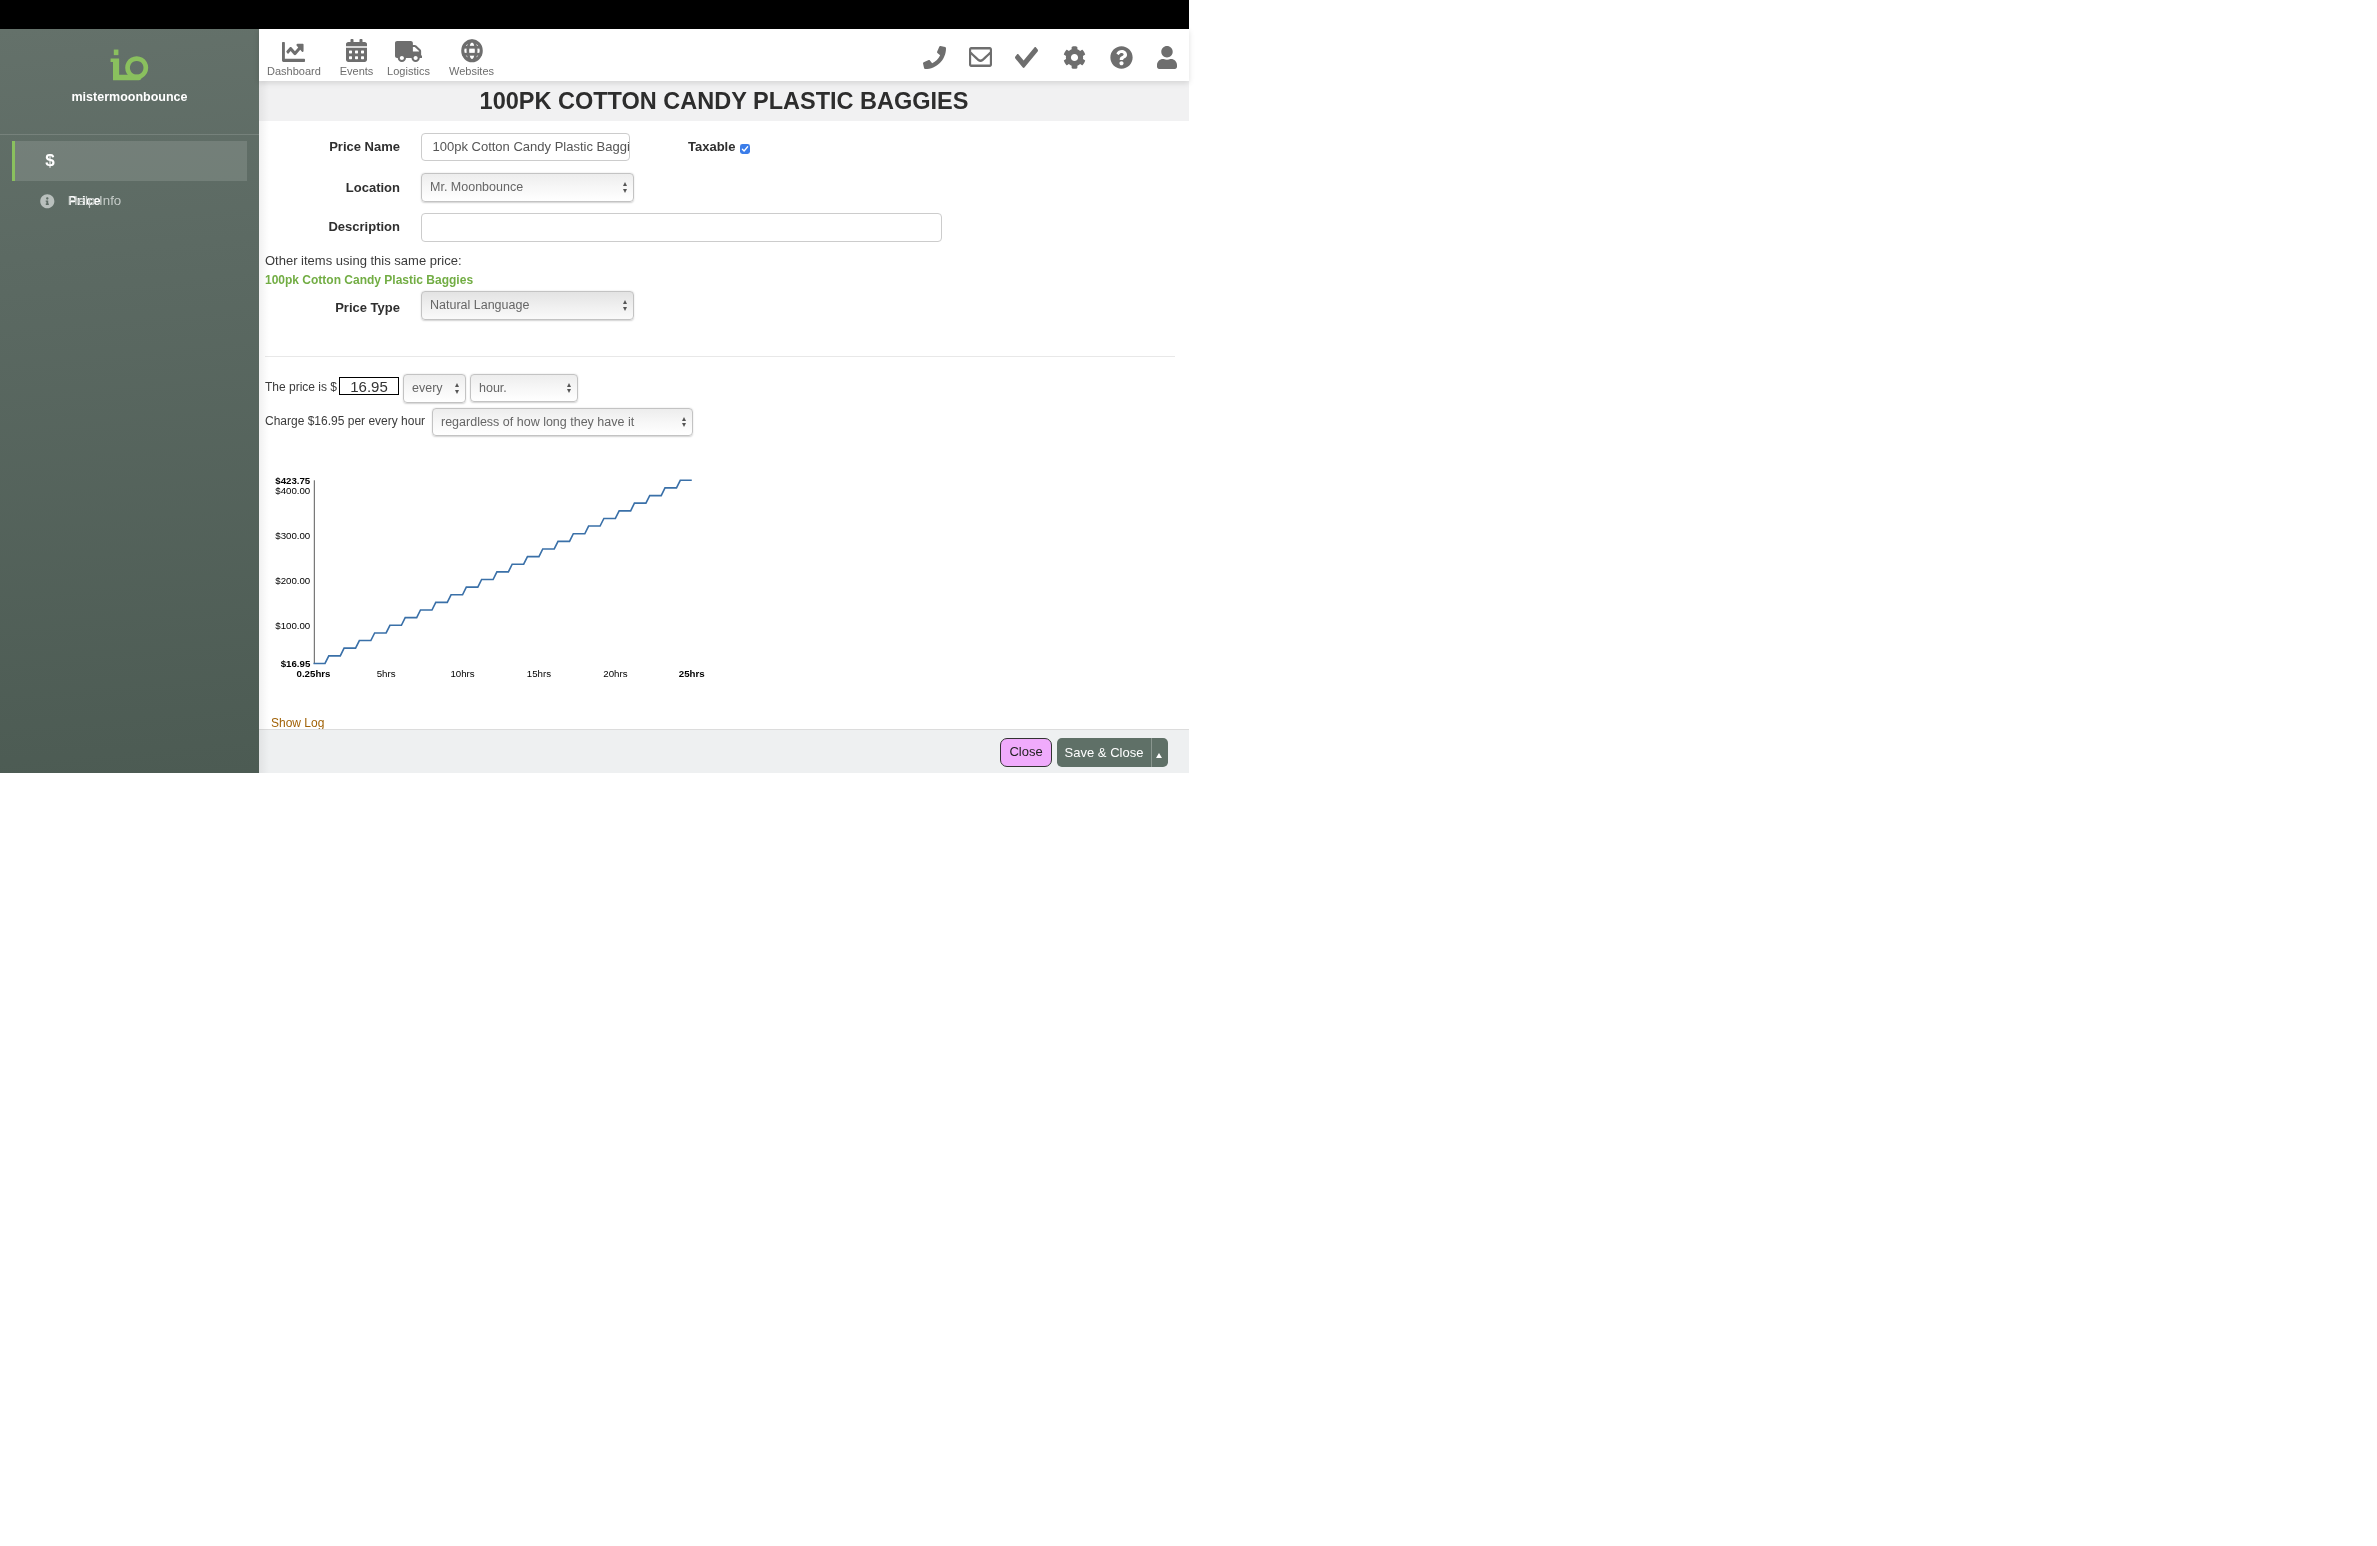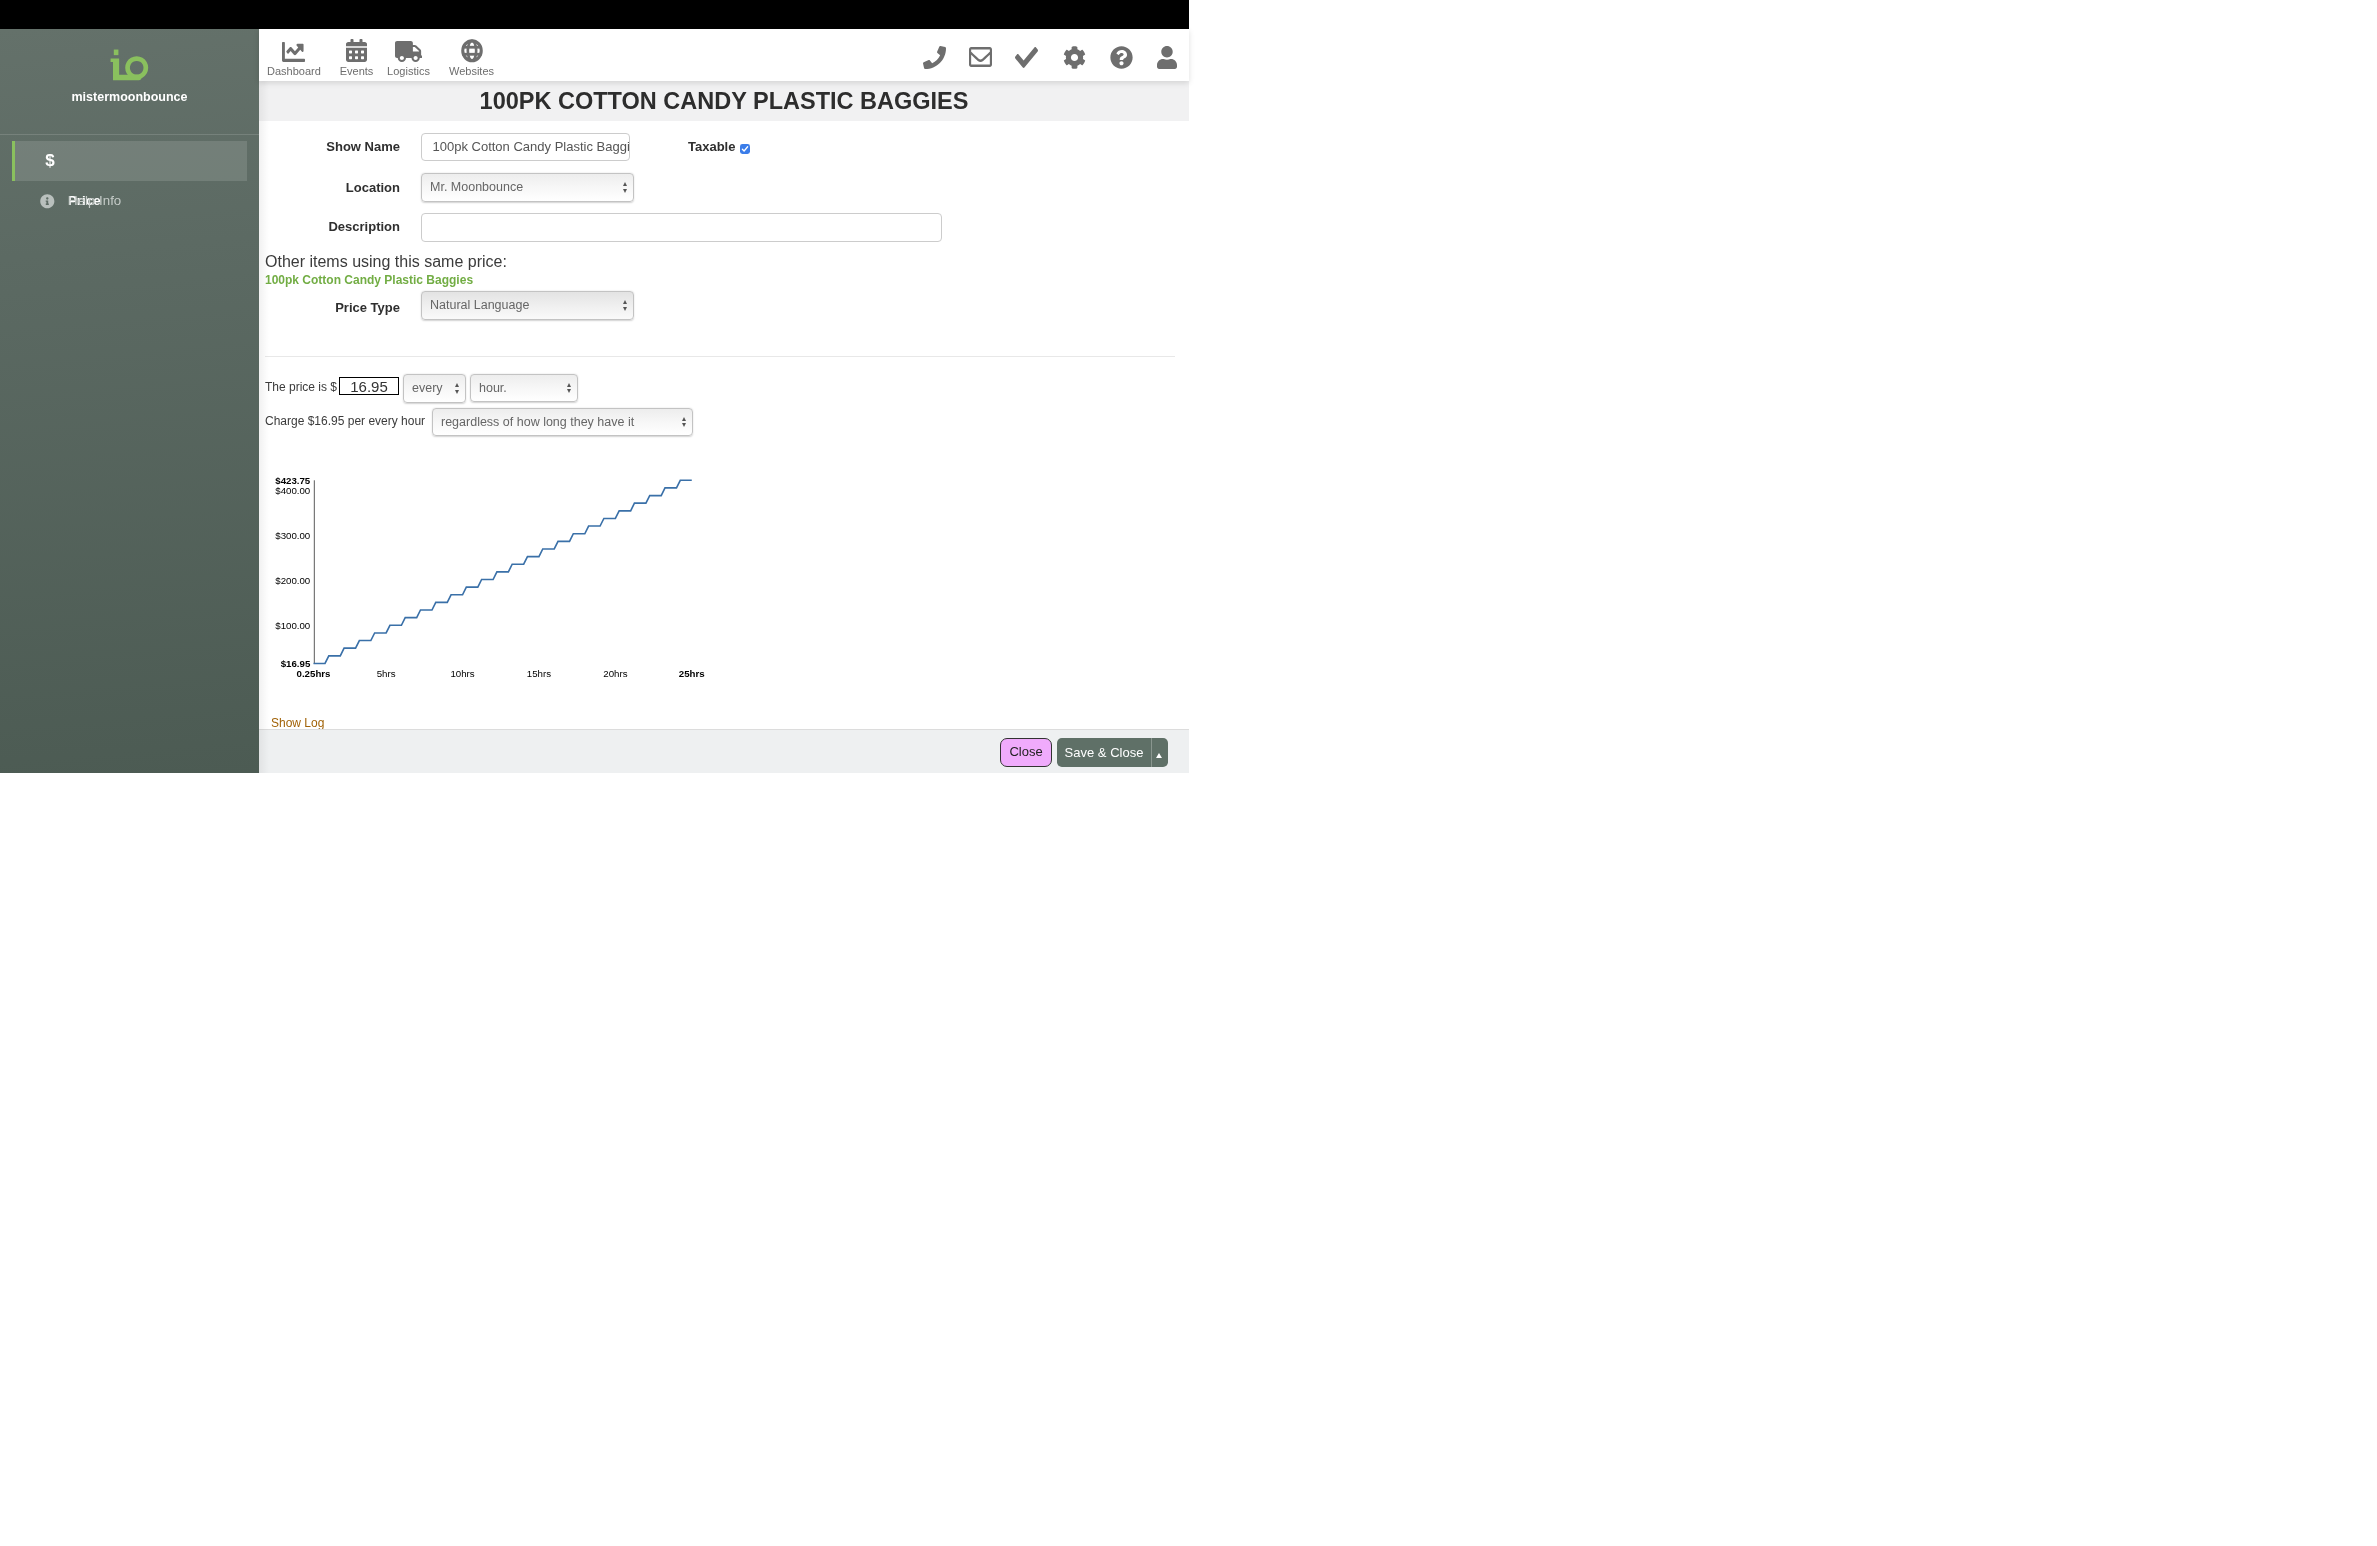--- a/index.html
+++ b/index.html
@@ -134,38 +134,38 @@
   <svg class="abs" style="left:898px;top:17px" width="20" height="23" viewBox="0 0 448 512">
       <path fill="#6e6e6e" d="M224 256c70.7 0 128-57.3 128-128S294.7 0 224 0 96 57.3 96 128s57.3 128 128 128zm89.6 32h-16.7c-22.2 10.2-46.9 16-72.9 16s-50.6-5.8-72.9-16h-16.7C60.2 288 0 348.2 0 422.4V464c0 26.5 21.5 48 48 48h352c26.5 0 48-21.5 48-48v-41.6c0-74.2-60.2-134.4-134.4-134.4z"></path>
     </svg>
 </div>
 
 <div id="sideshadow" style="position:absolute;left:259px;top:81px;width:9.7px;height:692px;background:linear-gradient(to right,rgba(0,0,0,0.055),rgba(0,0,0,0));z-index:8"></div>
 <div id="titleband">
     <div class="t">100PK COTTON CANDY PLASTIC BAGGIES</div>
   </div>
 
-<div class="lbl" style="left:303px;top:139px;">Show Name</div>
+<div class="lbl" style="left:303px;top:139px;">Price Name</div>
 <input class="tin" style="left: 421px; top: 133px; width: 209px; height: 27.5px; padding-left: 10.5px; font-size: 13px;" value="100pk Cotton Candy Plastic Baggies">
 <div class="lbl" style="left:688px;top:139px;width:50px;text-align:left;">Taxable</div>
 <svg class="abs" style="left:740px;top:144px" width="10" height="10" viewBox="0 0 12.2 12.2">
     <rect width="12.2" height="12.2" rx="3" fill="#3b7de9"></rect>
     <path d="M2.9 6.4 L5 8.5 L9.3 3.4" stroke="#fff" stroke-width="1.6" fill="none" stroke-linecap="round" stroke-linejoin="round"></path>
   </svg>
 
 <div class="lbl" style="left:303px;top:180px;">Location</div>
 <div class="grad-select" style="left:421px;top:173px;width:213px;height:29px;">
   <div class="v" style="line-height:27.5px;">Mr. Moonbounce</div>
     <div class="arr"></div>
 </div>
 
 <div class="lbl" style="left:303px;top:219px;">Description</div>
 <input class="tin" style="left: 421px; top: 213px; width: 521px; height: 29px; border-radius: 4px; padding-left: 9.7px;">
 
-<div class="body16" style="left:265px;top:253px;font-size:16px;">Other items using this same price:</div>
+<div class="body16" style="left:265px;top:253px;font-size:13px;">Other items using this same price:</div>
 <div class="body16" style="left:265px;top:273px;font-size:12px;font-weight:bold;color:#72ad44;">100pk Cotton Candy Plastic Baggies</div>
 
 <div class="lbl" style="left:303px;top:300px;">Price Type</div>
 <div class="grad-select" style="left:421px;top:291px;width:213px;height:29px;background:linear-gradient(#e3e3e3 0%,#efefef 50%,#fafafa 100%);">
   <div class="v" style="line-height:27.5px;">Natural Language</div>
     <div class="arr"></div>
 </div>
 
 <div id="sep1"></div>
 

